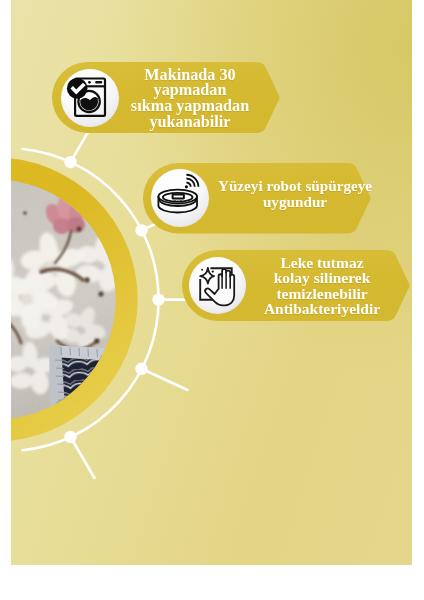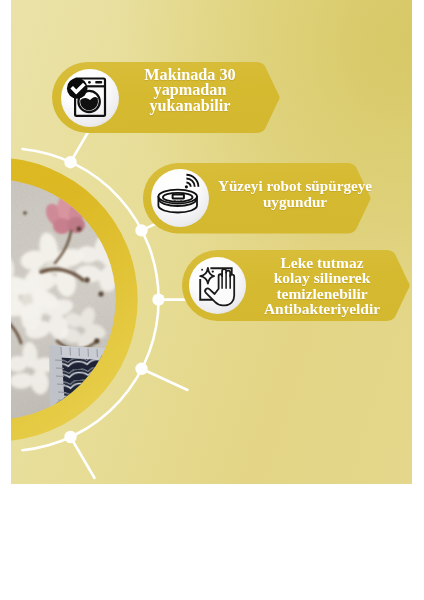--- a/index.html
+++ b/index.html
@@ -1,19 +1,19 @@
 <!DOCTYPE html>
 <html><head>
 <meta charset="utf-8">
 <title>Infographic</title>
 <style>
   html,body{margin:0;padding:0;background:#fff;}
   body{width:424px;height:600px;overflow:hidden;font-family:"Liberation Serif", serif;}
   .page{position:relative;width:424px;height:600px;background:#ffffff;overflow:hidden;}
-  .canvas{position:absolute;left:11px;top:0;width:401px;height:484px;overflow:hidden;}
+  .canvas{position:absolute;left:11px;top:0;width:401px;height:565px;overflow:hidden;}
   .bg{position:absolute;inset:0;
       background:
         radial-gradient(120% 95% at 100% 8%, rgba(214,200,100,0.95) 0%, rgba(214,200,100,0) 62%),
         linear-gradient(108deg,#eae2a8 0%,#e7dd97 38%,#e3d585 70%,#e4d78b 100%);}
 
   
   .svgroot{position:absolute;left:0;top:0;width:424px;height:600px;overflow:visible;}
 
   
   .badge{position:absolute;}
@@ -237,20 +237,21 @@
           <rect x="34.2" y="12.1" width="7.0" height="2.5" rx="1.0" fill="#101010"></rect>
           <path d="M19.34 30.95 C 21.0 29.5 23.4 28.6 25.6 29.2 C 27.2 29.7 28.2 30.4 29.0 31.1 C 30.6 29.6 32.6 27.7 34.3 27.9 C 35.3 28.0 36.0 28.6 36.46 29.46 A 8.9 8.9 0 1 1 19.34 30.95 Z" fill="#101010"></path>
           <circle cx="36.0" cy="29.6" r="0.85" fill="#101010"></circle>
           <circle cx="16.2" cy="19.4" r="10.3" fill="#0b0b0b"></circle>
           <path d="M10.7 18.3 L15.2 23.0 L23.3 14.9" fill="none" stroke="#ffffff" stroke-width="3.6" stroke-linecap="butt" stroke-linejoin="miter"></path>
         </svg>
       </div>
       <div class="label" style="left:18px;top:5.8px;width:240px;font-size:16.2px;line-height:15.6px;">
         <span>Makinada 30</span>
         <span>yapmadan</span>
+        <span>sıkma yapmadan</span>
         <span>yukanabilir</span>
       </div>
     </div>
 
     <div class="badge" id="badge2" style="left:132px;top:162.5px;width:229px;height:70.5px;">
       <svg class="shape" width="236" height="78" viewBox="0 0 236 78">
         <path d="M 35.25 0 L 204 0 Q 210 0 213 4 L 226 31.25 Q 229 35.25 226 39.25 L 213 66.5 Q 210 70.5 204 70.5 L 35.25 70.5 A 35.25 35.25 0 1 1 35.25 0 Z" fill="url(#badgeGrad)"></path>
       </svg>
       <div class="icn" style="left:7.5px;top:6.2px;width:58px;height:58px;">
         <div class="disc"></div>

